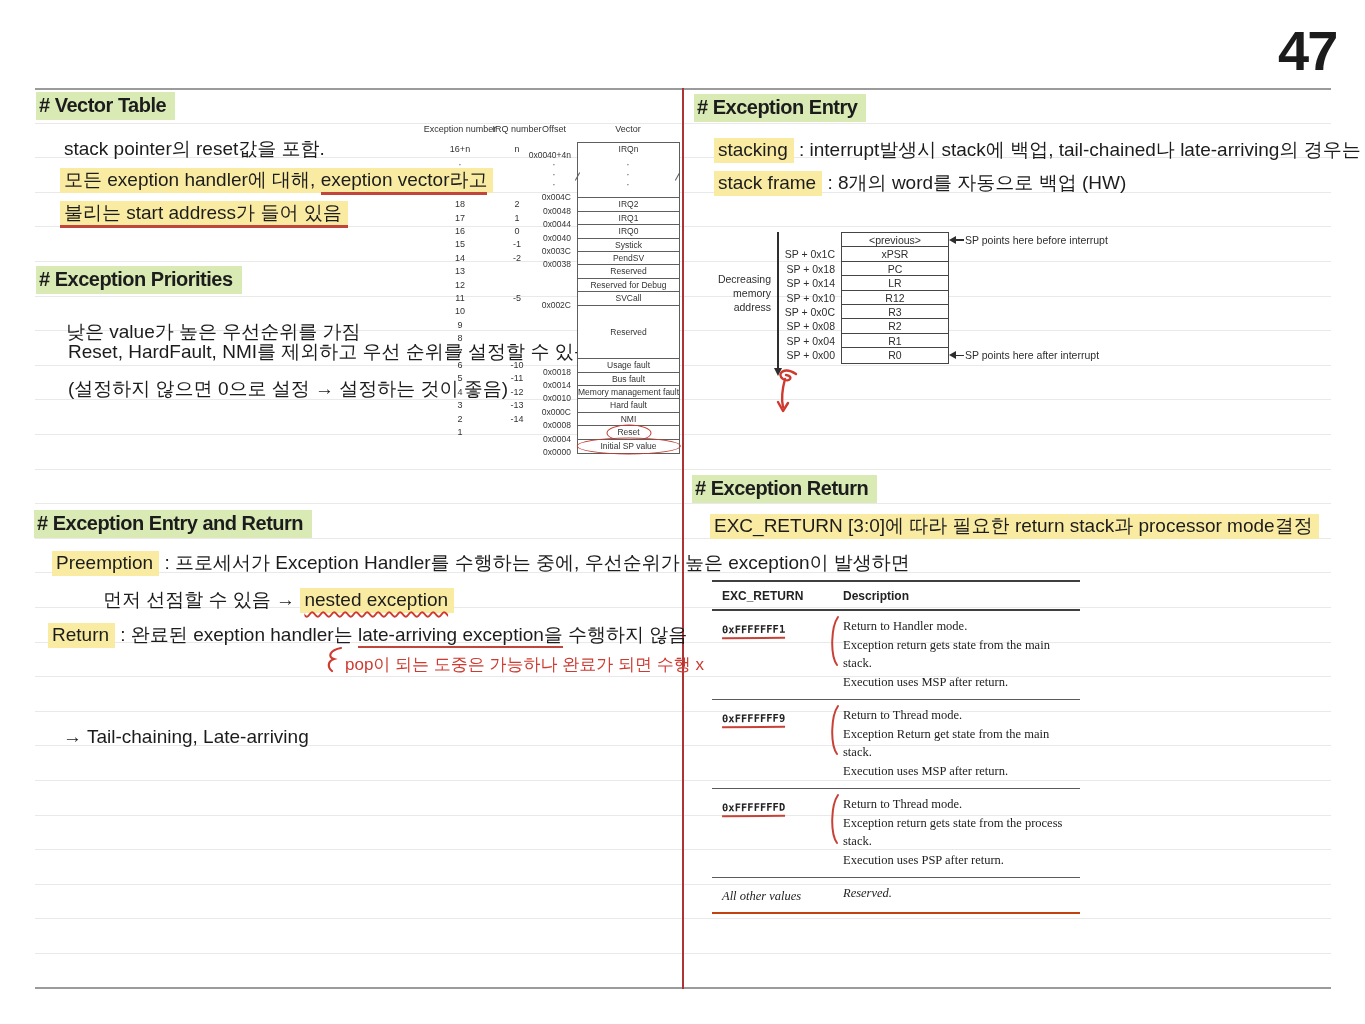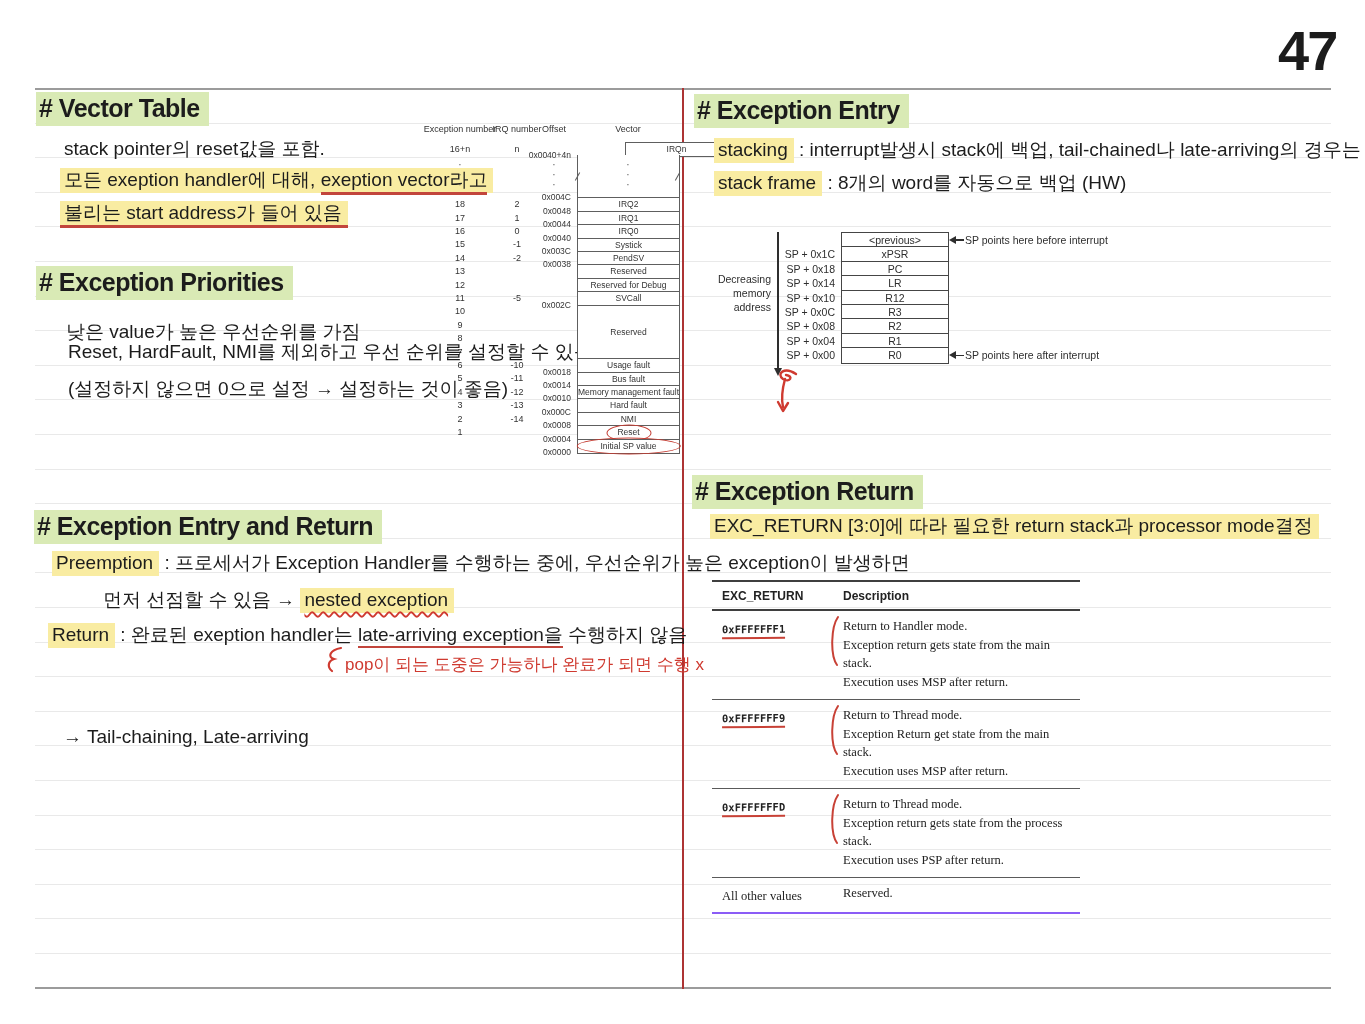--- a/index.html
+++ b/index.html
@@ -6,21 +6,21 @@
   .page{position:relative;width:1365px;height:1024px;background:#fff;overflow:hidden;
         font-family:"Liberation Sans",sans-serif;color:#1c1c1c;}
   .abs{position:absolute;}
   
   .rules{position:absolute;left:35px;top:88px;width:1296px;height:901px;
          background:repeating-linear-gradient(to bottom,#e9e9e9 0px,#e9e9e9 1px,transparent 1px,transparent 34.6px);}
   .rule-dark{position:absolute;left:35px;width:1296px;height:2px;background:#9b9b9b;}
   .red-divider{position:absolute;left:682px;top:88px;width:2px;height:901px;background:#ad3434;}
   
   .hw{font-family:Liberation Sans, sans-serif;color:#1c1c1c;white-space:nowrap;}
-  .head{font-size:25px;font-weight:bold;letter-spacing:-0.5px;}
+  .head{font-size:20px;font-weight:bold;letter-spacing:-0.5px;}
   .body{font-size:19px;}
   .small{font-size:17px;}
   .hlg{background:#d9eab5;padding:2px 9px 4px 3px;}
   .hly{background:#f9eca2;padding:1px 6px 3px 4px;}
   .rul{border-bottom:3px solid #c2453c;padding-bottom:2px;}
   .rul2{border-bottom:2px solid #c2453c;padding-bottom:1px;}
   .wavy{text-decoration:underline wavy #cf3a30 2px;text-underline-offset:5px;}
   .redtxt{color:#cf3a30;}
   .pagenum{font-size:56px;font-weight:bold;letter-spacing:-2px;}
   
@@ -44,21 +44,21 @@
   .ndash{width:8px;height:1.5px;background:#2e2e2e;margin-right:1px;}
   .sarrow{position:absolute;width:1.5px;background:#2e2e2e;}
   .tri-down{position:absolute;width:0;height:0;border-left:4px solid transparent;border-right:4px solid transparent;border-top:8px solid #2e2e2e;}
   .smem{position:absolute;font-size:10.5px;color:#2e2e2e;text-align:right;line-height:14px;}
   
   .xtable{position:absolute;border-top:2px solid #3f3f3f;}
   .xheader{display:flex;border-bottom:2px solid #3f3f3f;padding:7px 0 6px;}
   .xh1{width:121px;padding-left:10px;font-size:12px;font-weight:bold;color:#222;}
   .xh2{flex:1;font-size:12px;font-weight:bold;color:#222;}
   .xrow{display:flex;border-bottom:1px solid #5a5a5a;padding:6px 0 8px;position:relative;}
-  .xrow:last-child{border-bottom:2px solid #8b5cf6;}
+  .xrow:last-child{border-bottom:2px solid #c2410c;font-style:italic;}
   .xval{width:121px;padding-left:10px;padding-top:2px;}
   .xval .mono{font-family:"DejaVu Sans Mono",monospace;font-size:10.5px;font-weight:bold;color:#222;
               display:inline-block;border-bottom:2.5px solid #c84136;padding-bottom:2px;transform:rotate(-0.6deg);}
   .xval .plainv{font-family:"Liberation Serif",serif;font-size:12.5px;color:#222;}
   .xdesc{flex:1;font-family:"Liberation Serif",serif;font-size:12.5px;line-height:18.5px;color:#222;}
   .xparen{position:absolute;left:117px;top:4px;}
 </style>
 </head>
 <body>
 
@@ -87,21 +87,21 @@
   </div>
   <div class="abs hw body" style="left:66px;top:303px;margin-top:16px;">낮은 value가 높은 우선순위를 가짐</div>
   <div class="abs hw body" style="left:68px;top:339px;">Reset, HardFault, NMI를 제외하고 우선 순위를 설정할 수 있음</div>
   <div class="abs hw body" style="left:68px;top:376px;">(설정하지 않으면 0으로 설정 → 설정하는 것이 좋음)</div>
 
   <div class="abs print" id="vector-table" style="left:405px;top:122px;width:290px;height:345px;">
       <div class="vhead" style="left: 55px; top: 2px;">Exception number</div>
       <div class="vhead" style="left: 112px; top: 2px;">IRQ number</div>
       <div class="vhead" style="left: 149px; top: 2px;">Offset</div>
       <div class="vhead" style="left: 223px; top: 2px;">Vector</div>
-      <div class="vbox" style="left: 172px; top: 20px; width: 101px; height: 13.4px; margin-left: 48px;">
+      <div class="vbox" style="left: 172px; top: 20px; width: 101px; height: 13.4px;">
         <div class="vlabel" style="top: 0px; line-height: 13.4px;">IRQn</div>
       </div>
       <div class="vnum" style="left: 55px; top: 26.7px;">16+n</div>
       <div class="vnum" style="left: 112px; top: 26.7px;">n</div>
       <div class="voff" style="left: 100px; top: 33.4px;">0x0040+4n</div>
       <div class="vbox-open" style="left: 172px; top: 33.4px; width: 101px; height: 42px;"></div>
       <div class="vdot" style="left: 55px; top: 40.4px;">·</div>
       <div class="vdot" style="left: 55px; top: 50.4px;">·</div>
       <div class="vdot" style="left: 55px; top: 60.4px;">·</div>
       <div class="vdot" style="left: 149px; top: 40.4px;">·</div>

